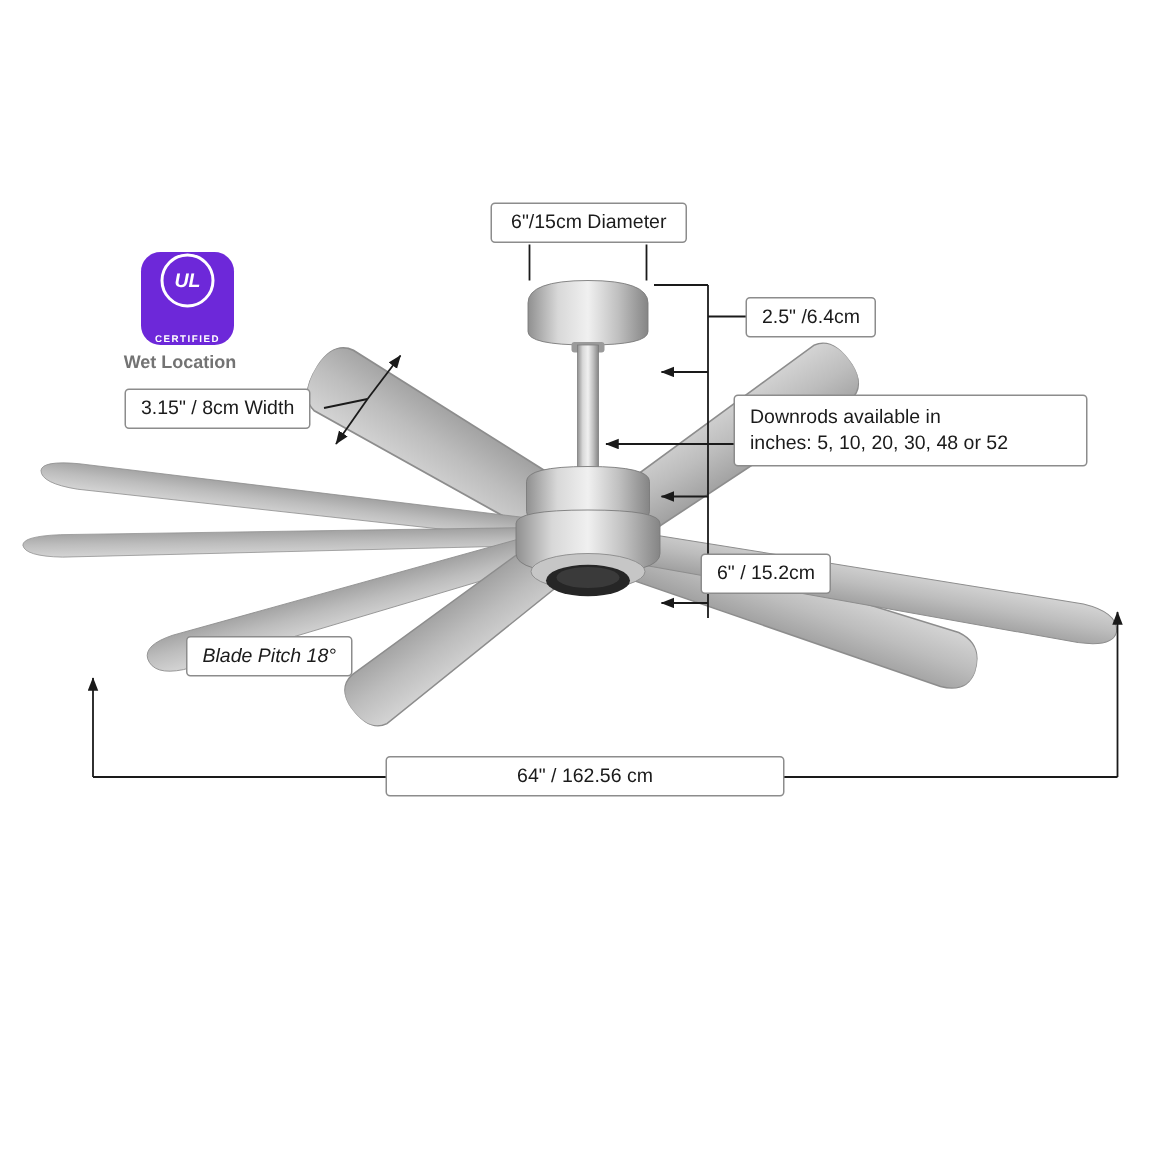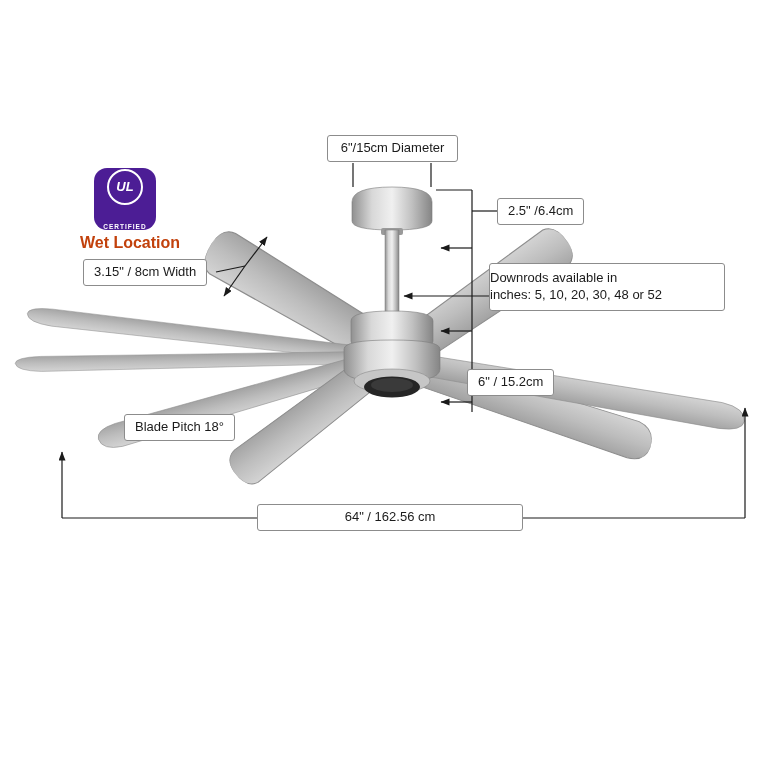--- a/index.html
+++ b/index.html
@@ -13,37 +13,37 @@
     border-radius:3px;
     padding:4px 10px;
     font-size:13px;
     color:#1b1b1b;
     line-height:1.3;
     white-space:nowrap;
     box-sizing:border-box;
     z-index:3;
   }
   .label-box.center{text-align:center;}
-  .downrods-box{white-space:normal;width:236px;padding:6px 0;}
+  .downrods-box{white-space:normal;width:236px;padding:6px 10px;}
   .downrods-box div{white-space:nowrap;}
   .ul-badge{
     position:absolute;left:94px;top:168px;width:62px;height:62px;
-    background:#4c1d95;border-radius:13px;z-index:3;
+    background:#6d28d9;border-radius:13px;z-index:3;
     display:flex;flex-direction:column;align-items:center;justify-content:center;gap:16px;
   }
   .ul-circle{
     width:32px;height:32px;border:2.5px solid #ffffff;border-radius:50%;
     display:flex;align-items:center;justify-content:center;
     color:#ffffff;font-weight:bold;font-size:13px;font-style:italic;
     margin-bottom:2px;
   }
   .ul-certified{color:#ffffff;font-size:6.5px;letter-spacing:1px;font-weight:bold;}
   .wet-location{
-    position:absolute;left:55px;top:234px;width:150px;text-align:center;
-    font-size:16px;font-weight:bold;color:#c2410c;z-index:3;
+    position:absolute;left:45px;top:234px;width:150px;text-align:center;
+    font-size:12px;font-weight:bold;color:#737373;z-index:3;
   }
 </style>
 </head>
 <body>
 
 <div id="stage">
 
   <svg id="fan-svg" viewBox="0 0 780 780">
     <defs>
       <linearGradient id="metalH" x1="0" y1="0" x2="1" y2="0">
@@ -141,17 +141,17 @@
 
   <div class="label-box" style="left:83px;top:259px;">3.15" / 8cm Width</div>
 
   <div class="label-box downrods-box" style="left:489px;top:263px;">
     <div>Downrods available in</div>
     <div>inches: 5, 10, 20, 30, 48 or 52</div>
   </div>
 
   <div class="label-box" style="left:467px;top:369px;">6" / 15.2cm</div>
 
-  <div class="label-box" style="left:124px;top:414px;">Blade Pitch 18°</div>
+  <div class="label-box" style="left:124px;top:424px;font-style:italic;">Blade Pitch 18°</div>
 
   <div class="label-box center" style="left:257px;top:504px;width:266px;">64" / 162.56 cm</div>
 
 </div>
 
 </body></html>

